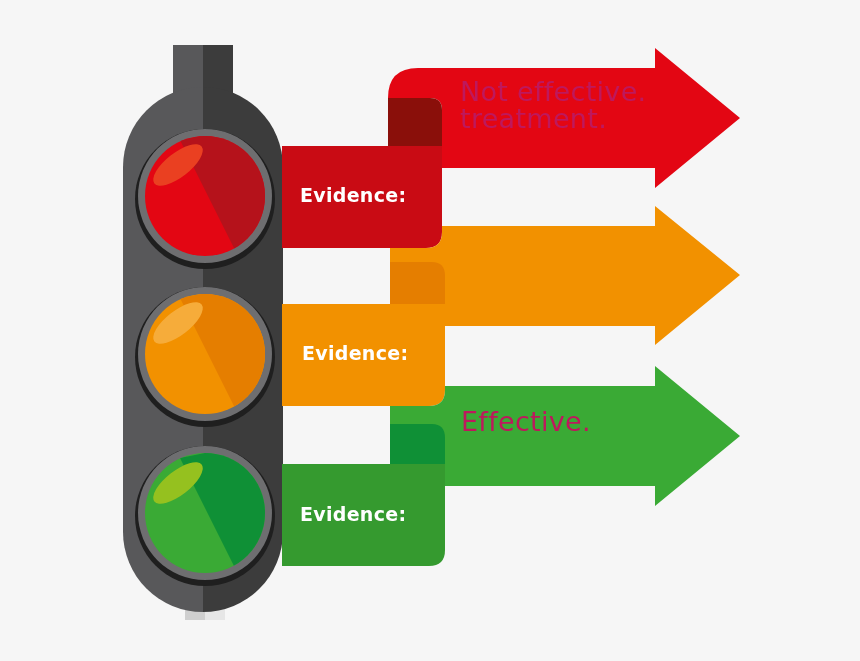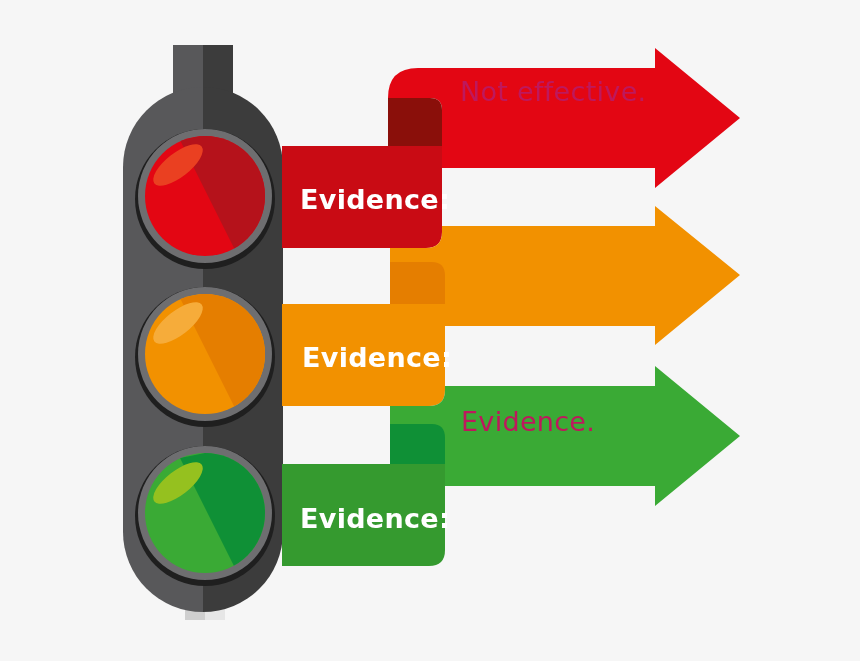--- a/index.html
+++ b/index.html
@@ -1,21 +1,21 @@
 <!DOCTYPE html>
 <html><head>
 <meta charset="utf-8">
 <style>
   html, body { margin:0; padding:0; }
   body { width:860px; height:661px; background:#f6f6f6; position:relative; overflow:hidden;
          font-family:"DejaVu Sans","Liberation Sans",sans-serif; }
   #graphic { position:absolute; left:0; top:0; width:860px; height:661px; }
   .txt { position:absolute; color:#be185d; font-weight:normal; font-size:27px; line-height:27px; letter-spacing:0.3px; }
   .txt span { display:block; white-space:nowrap; }
-  .ev { position:absolute; color:#ffffff; font-weight:bold; font-size:27px; letter-spacing:0.3px; white-space:nowrap; }
+  .ev { position:absolute; color:#ffffff; font-weight:bold; font-size:19px; letter-spacing:0.3px; white-space:nowrap; }
 </style>
 </head>
 <body>
 
 <svg id="graphic" viewBox="0 0 860 661" xmlns="http://www.w3.org/2000/svg">
 
   <g>
     <rect x="173" y="45" width="30" height="60" fill="#58585a"></rect>
     <rect x="203" y="45" width="30" height="60" fill="#3c3c3c"></rect>
     <rect x="185" y="605" width="20" height="15" fill="#cfcfcf"></rect>
@@ -87,18 +87,19 @@
     </g>
   </g>
 </svg>
 
 <div class="ev" style="left:300px; top:184px;">Evidence:</div>
 <div class="ev" style="left:302px; top:342px;">Evidence:</div>
 <div class="ev" style="left:300px; top:503px;">Evidence:</div>
 
 <div class="txt" style="left:460px; top:78px;">
   <span>Not effective.</span>
+  <span>treatment.</span>
 </div>
 <div class="txt" style="left:461px; top:235px;">
 </div>
 <div class="txt" style="left:461px; top:408px;">
-  <span>Evidence.</span>
+  <span>Effective.</span>
 </div>
 
 </body></html>

